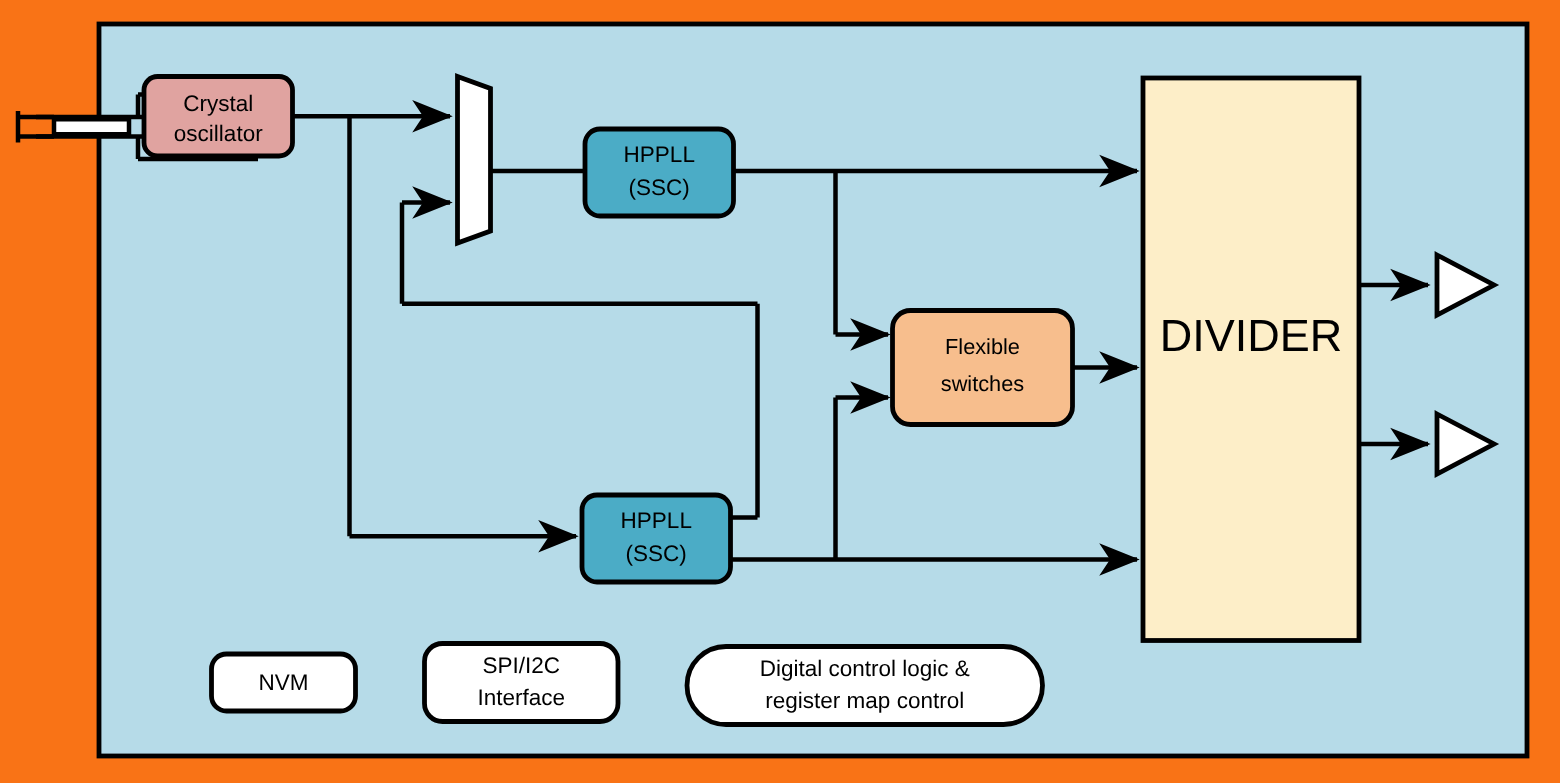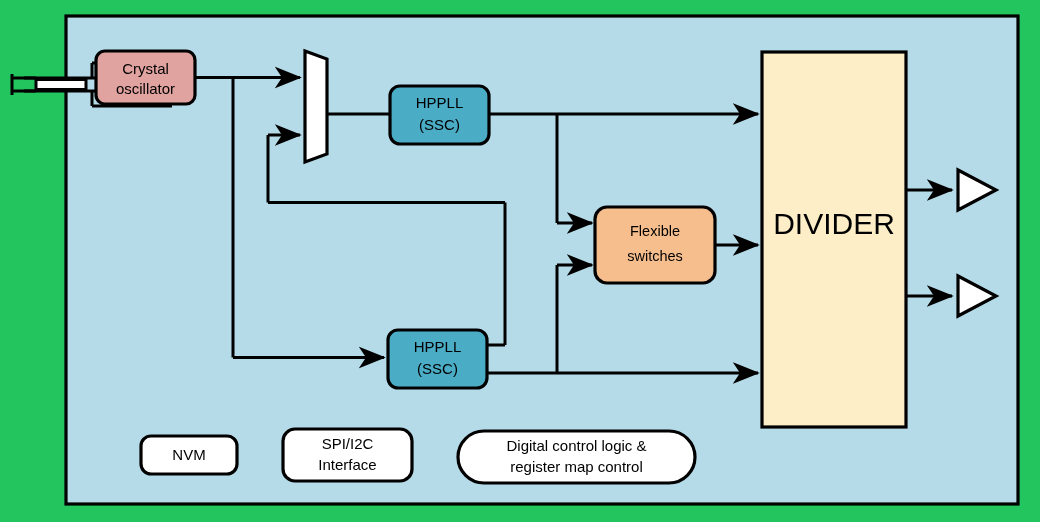--- a/index.html
+++ b/index.html
@@ -10,21 +10,21 @@
   body {
     width: 1040px;
     height: 522px;
     font-family: "Liberation Sans", sans-serif;
     overflow: hidden;
   }
   #diagram-root {
     position: relative;
     width: 1040px;
     height: 522px;
-    background: #22c55e;
+    background: #f97316;
   }
   svg#blockdiagram {
     display: block;
     width: 1040px;
     height: 522px;
   }
   .blk-text {
     font-family: "Liberation Sans", sans-serif;
     text-anchor: middle;
     dominant-baseline: middle;

